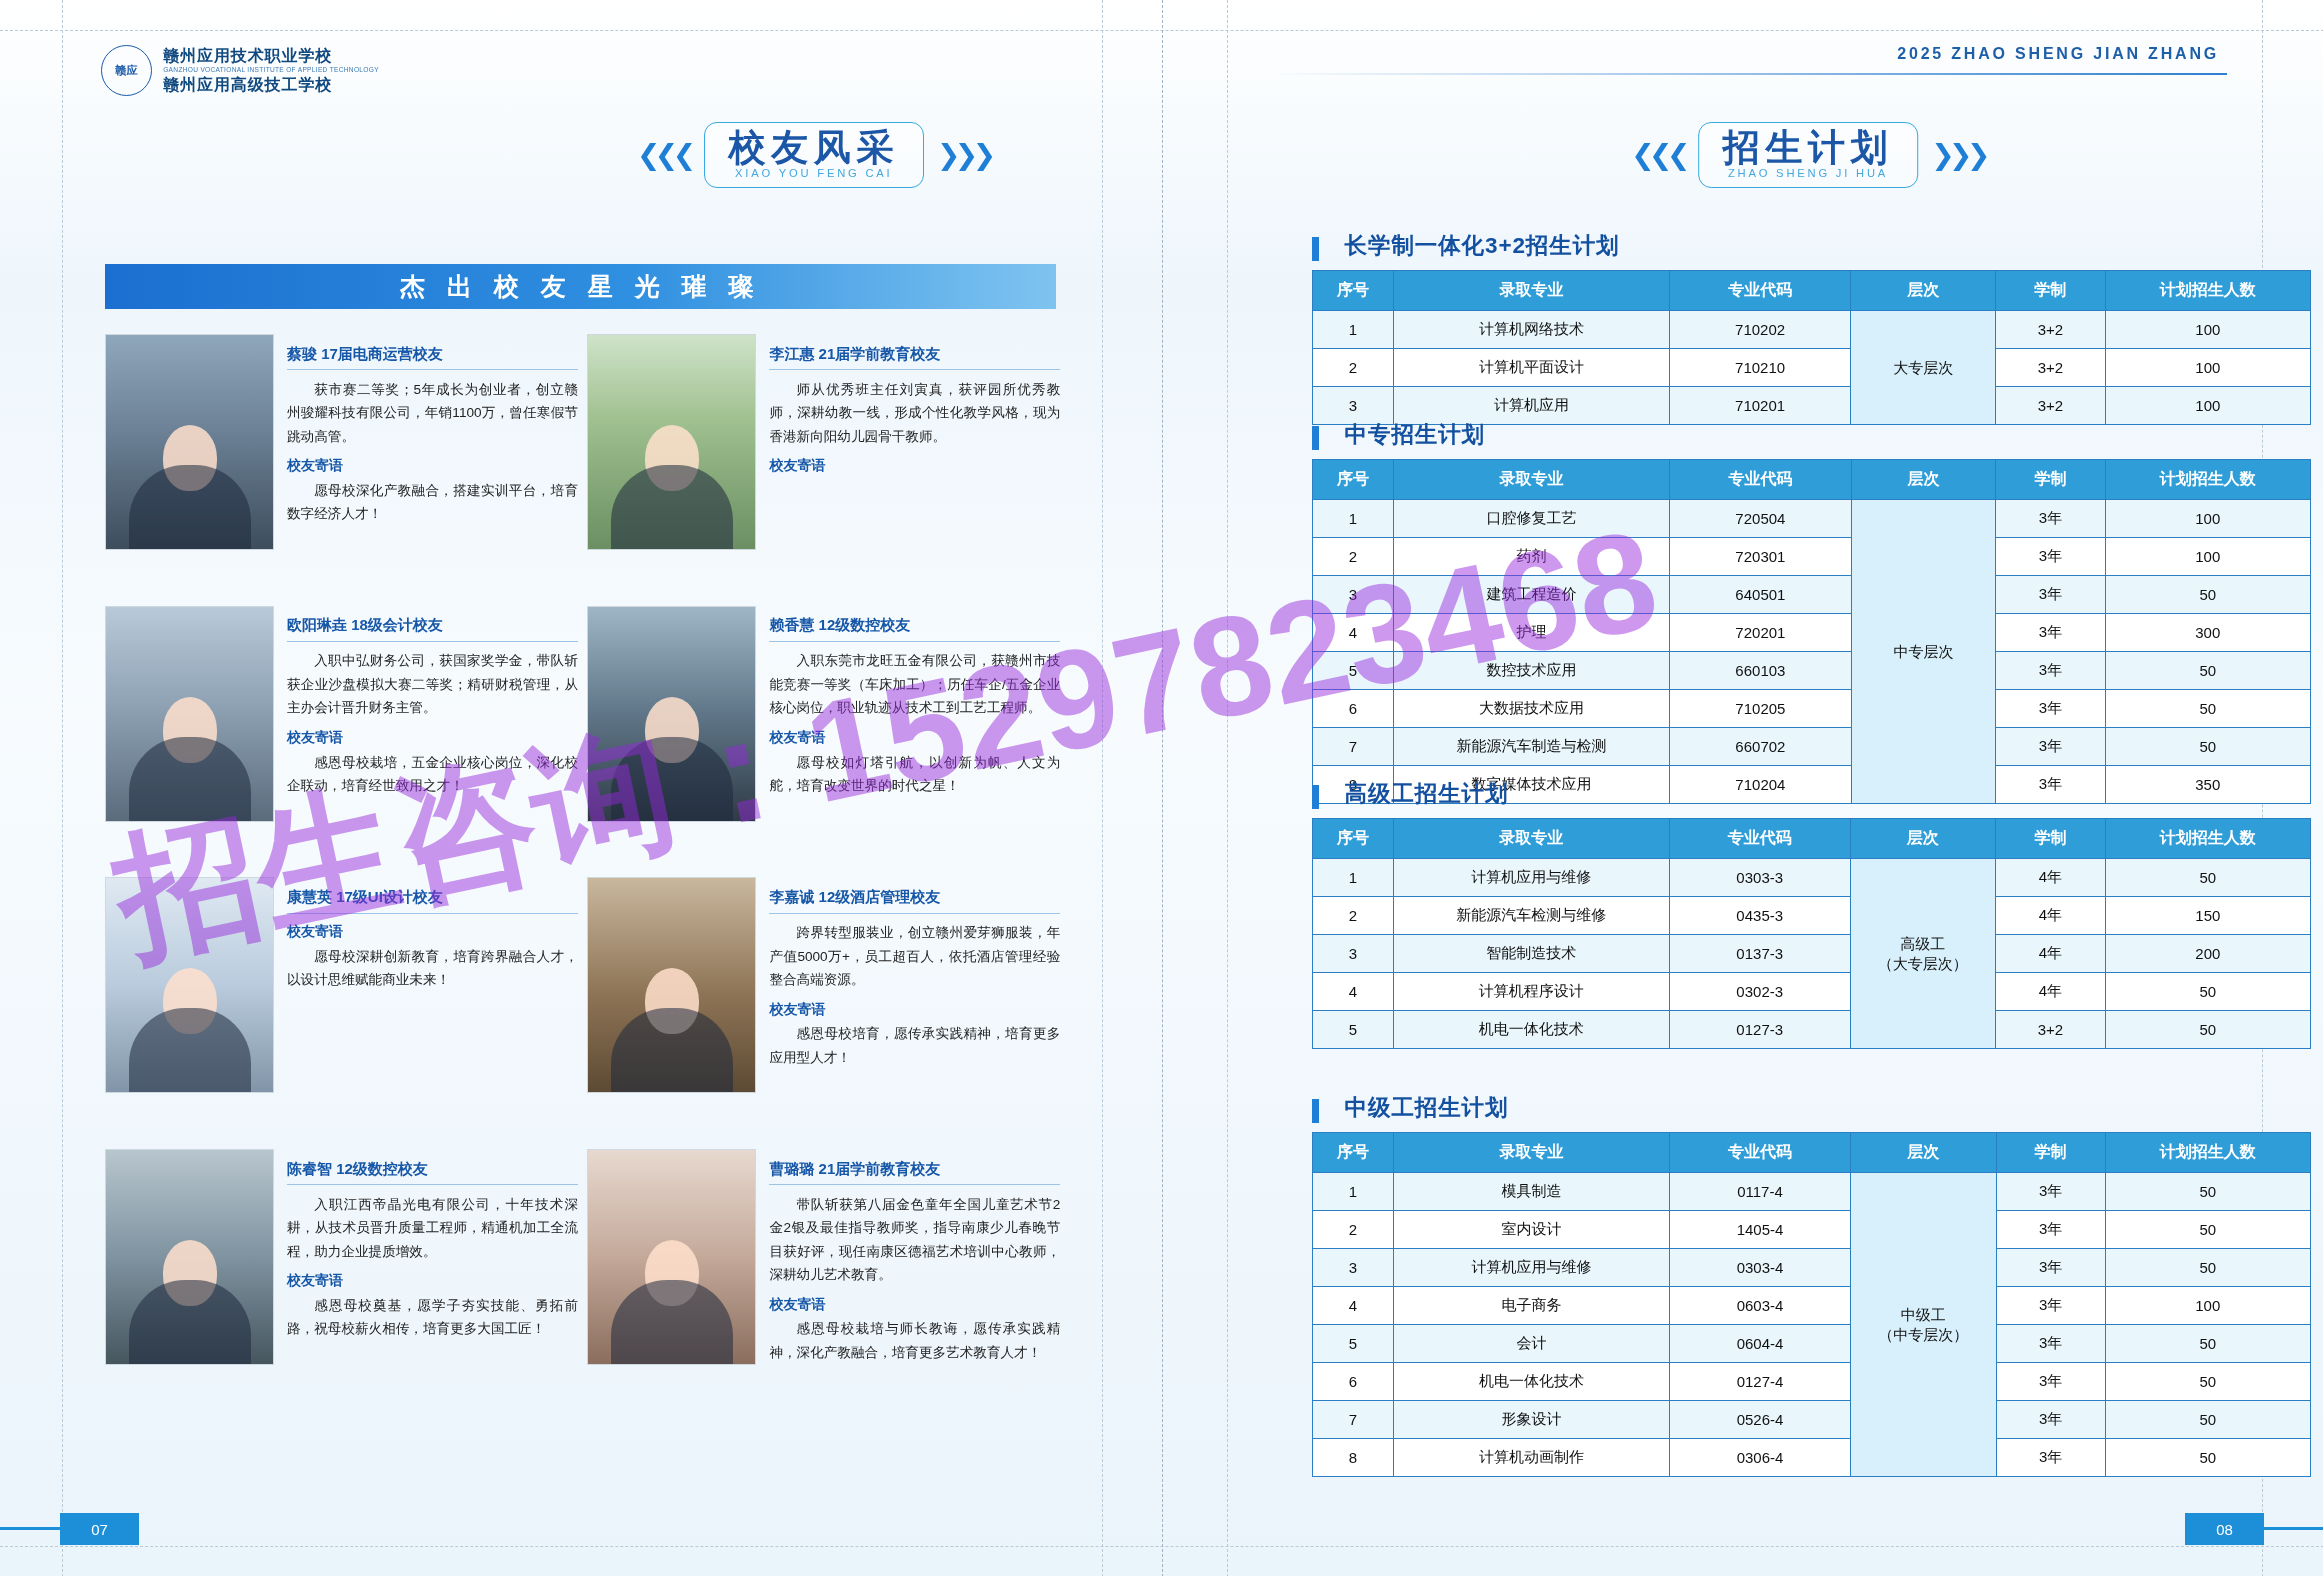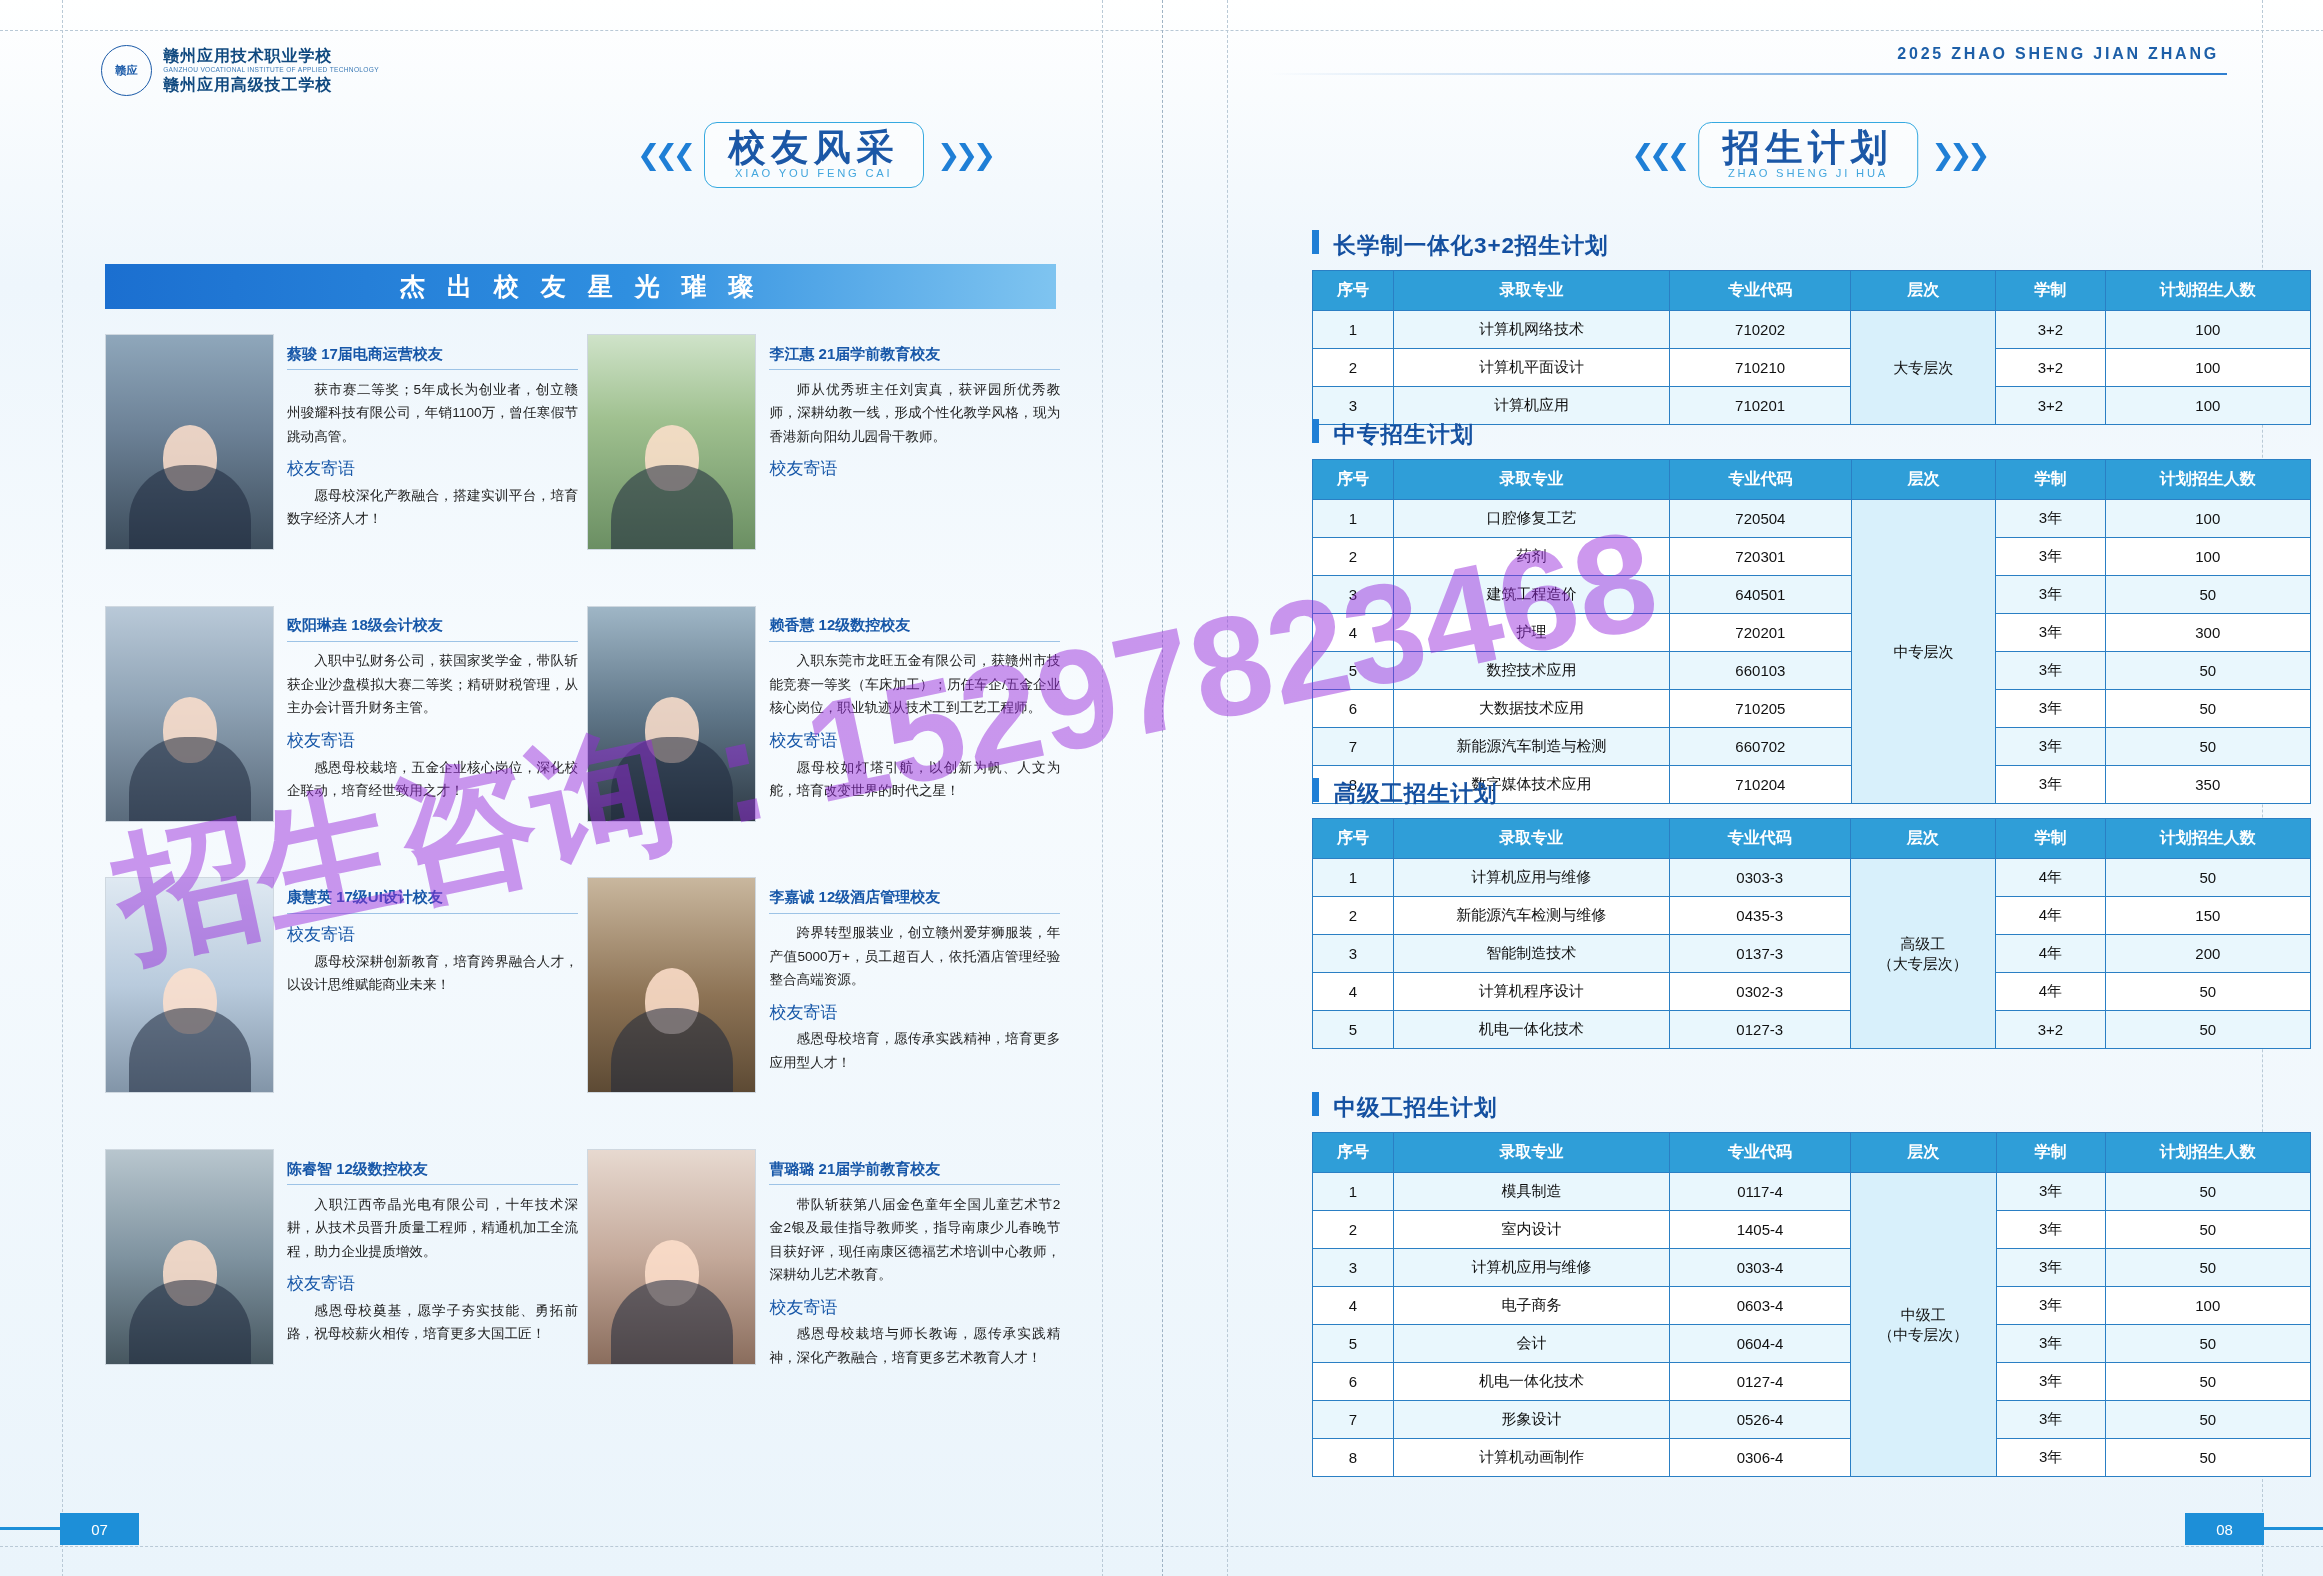--- a/index.html
+++ b/index.html
@@ -35,41 +35,41 @@
     background:linear-gradient(90deg,#1b6fd0 0%,#2f8fe0 55%,#7fc4f0 100%);
     display:flex;align-items:center;justify-content:center;}
   .bluebar span{color:#fff;font-size:25px;font-weight:bold;letter-spacing:7.5px;}
 
   .cards{position:absolute;left:105px;top:334px;width:956px;display:grid;grid-template-columns:473px 473px;grid-auto-rows:268px;column-gap:9.4px;row-gap:3.7px;}
   .card{display:flex;gap:13px;}
   .card .photo{width:167px;height:214px;border:0.9px solid #cfd8e0;flex:none;overflow:hidden;position:relative;}
   .card .txt{flex:1;padding-top:3.7px;margin-top:7px;}
   .card .nm{font-size:15px;font-weight:bold;color:#1757a8;border-bottom:0.9px solid #9dc3e6;padding-bottom:5.6px;margin-bottom:7.5px;}
   .card .desc{font-size:13.6px;color:#222;line-height:1.72;text-align:justify;text-indent:2em;}
-  .card .lab{font-size:17px;font-weight:normal;color:#1757a8;margin:9.4px 0 3.7px;}
+  .card .lab{font-size:14px;font-weight:bold;color:#1757a8;margin:9.4px 0 3.7px;}
   .card .msg{font-size:13.6px;color:#222;line-height:1.72;text-align:justify;text-indent:2em;}
 
   
   .ph{position:absolute;inset:0;}
   .p1{background:linear-gradient(180deg,#8fa7bb 0%,#6c8196 45%,#3d4d5c 100%);}
   .p2{background:linear-gradient(180deg,#cfe3c9 0%,#9fc08f 40%,#6b8f63 100%);}
   .p3{background:linear-gradient(180deg,#b9c9d8 0%,#8fa3b5 45%,#5a6b7c 100%);}
   .p4{background:linear-gradient(180deg,#9fb6c6 0%,#5f7688 50%,#2f3b46 100%);}
   .p5{background:linear-gradient(180deg,#dfe9f2 0%,#b9cbdd 50%,#8295a8 100%);}
   .p6{background:linear-gradient(180deg,#c9b79e 0%,#8d7355 55%,#5d4a34 100%);}
   .p7{background:linear-gradient(180deg,#b8c6ce 0%,#7f93a0 50%,#46565f 100%);}
   .p8{background:linear-gradient(180deg,#e7d9d0 0%,#c4a99a 50%,#8a6d5d 100%);}
   .face{position:absolute;left:50%;top:42%;width:54px;height:66px;margin-left:-27px;border-radius:50% 50% 46% 46%;background:rgba(255,225,205,.85);}
   .body{position:absolute;left:50%;bottom:0;width:122px;height:84px;margin-left:-61px;border-radius:56px 56px 0 0;background:rgba(30,40,60,.55);}
 
   
   .rhead{position:absolute;right:105px;top:45px;font-size:16px;letter-spacing:2.8px;color:#1d5fa8;font-weight:bold;}
   .rline{position:absolute;left:1270px;right:97px;top:73px;height:1.9px;background:linear-gradient(90deg,rgba(40,120,200,0),#2f7fd0);}
 
-  .subhead{display:flex;align-items:flex-start;gap:15px;margin:0 0 9.4px 0;}
+  .subhead{display:flex;align-items:flex-end;gap:26px;margin:0 0 9.4px 0;}
   .subhead .bar{width:6.6px;height:24px;background:#1f7fd6;}
   .subhead .t{font-size:22.5px;font-weight:bold;color:#1450a0;letter-spacing:0.9px;}
 
   .tblwrap{position:absolute;left:1312px;width:928px;}
   table{border-collapse:collapse;width:999px;}
   th,td{border:0.9px solid #2a7fc4;text-align:center;font-size:15px;color:#111;height:35px;}
   th{background:#2f9ed8;color:#fff;font-weight:bold;font-size:16px;height:37px;}
   tr:nth-child(odd) td{background:#e9f7fd;}
   tr:nth-child(even) td{background:#ffffff;}
   td.lvl{background:#d8f0fb !important;font-size:15px;line-height:1.35;}

